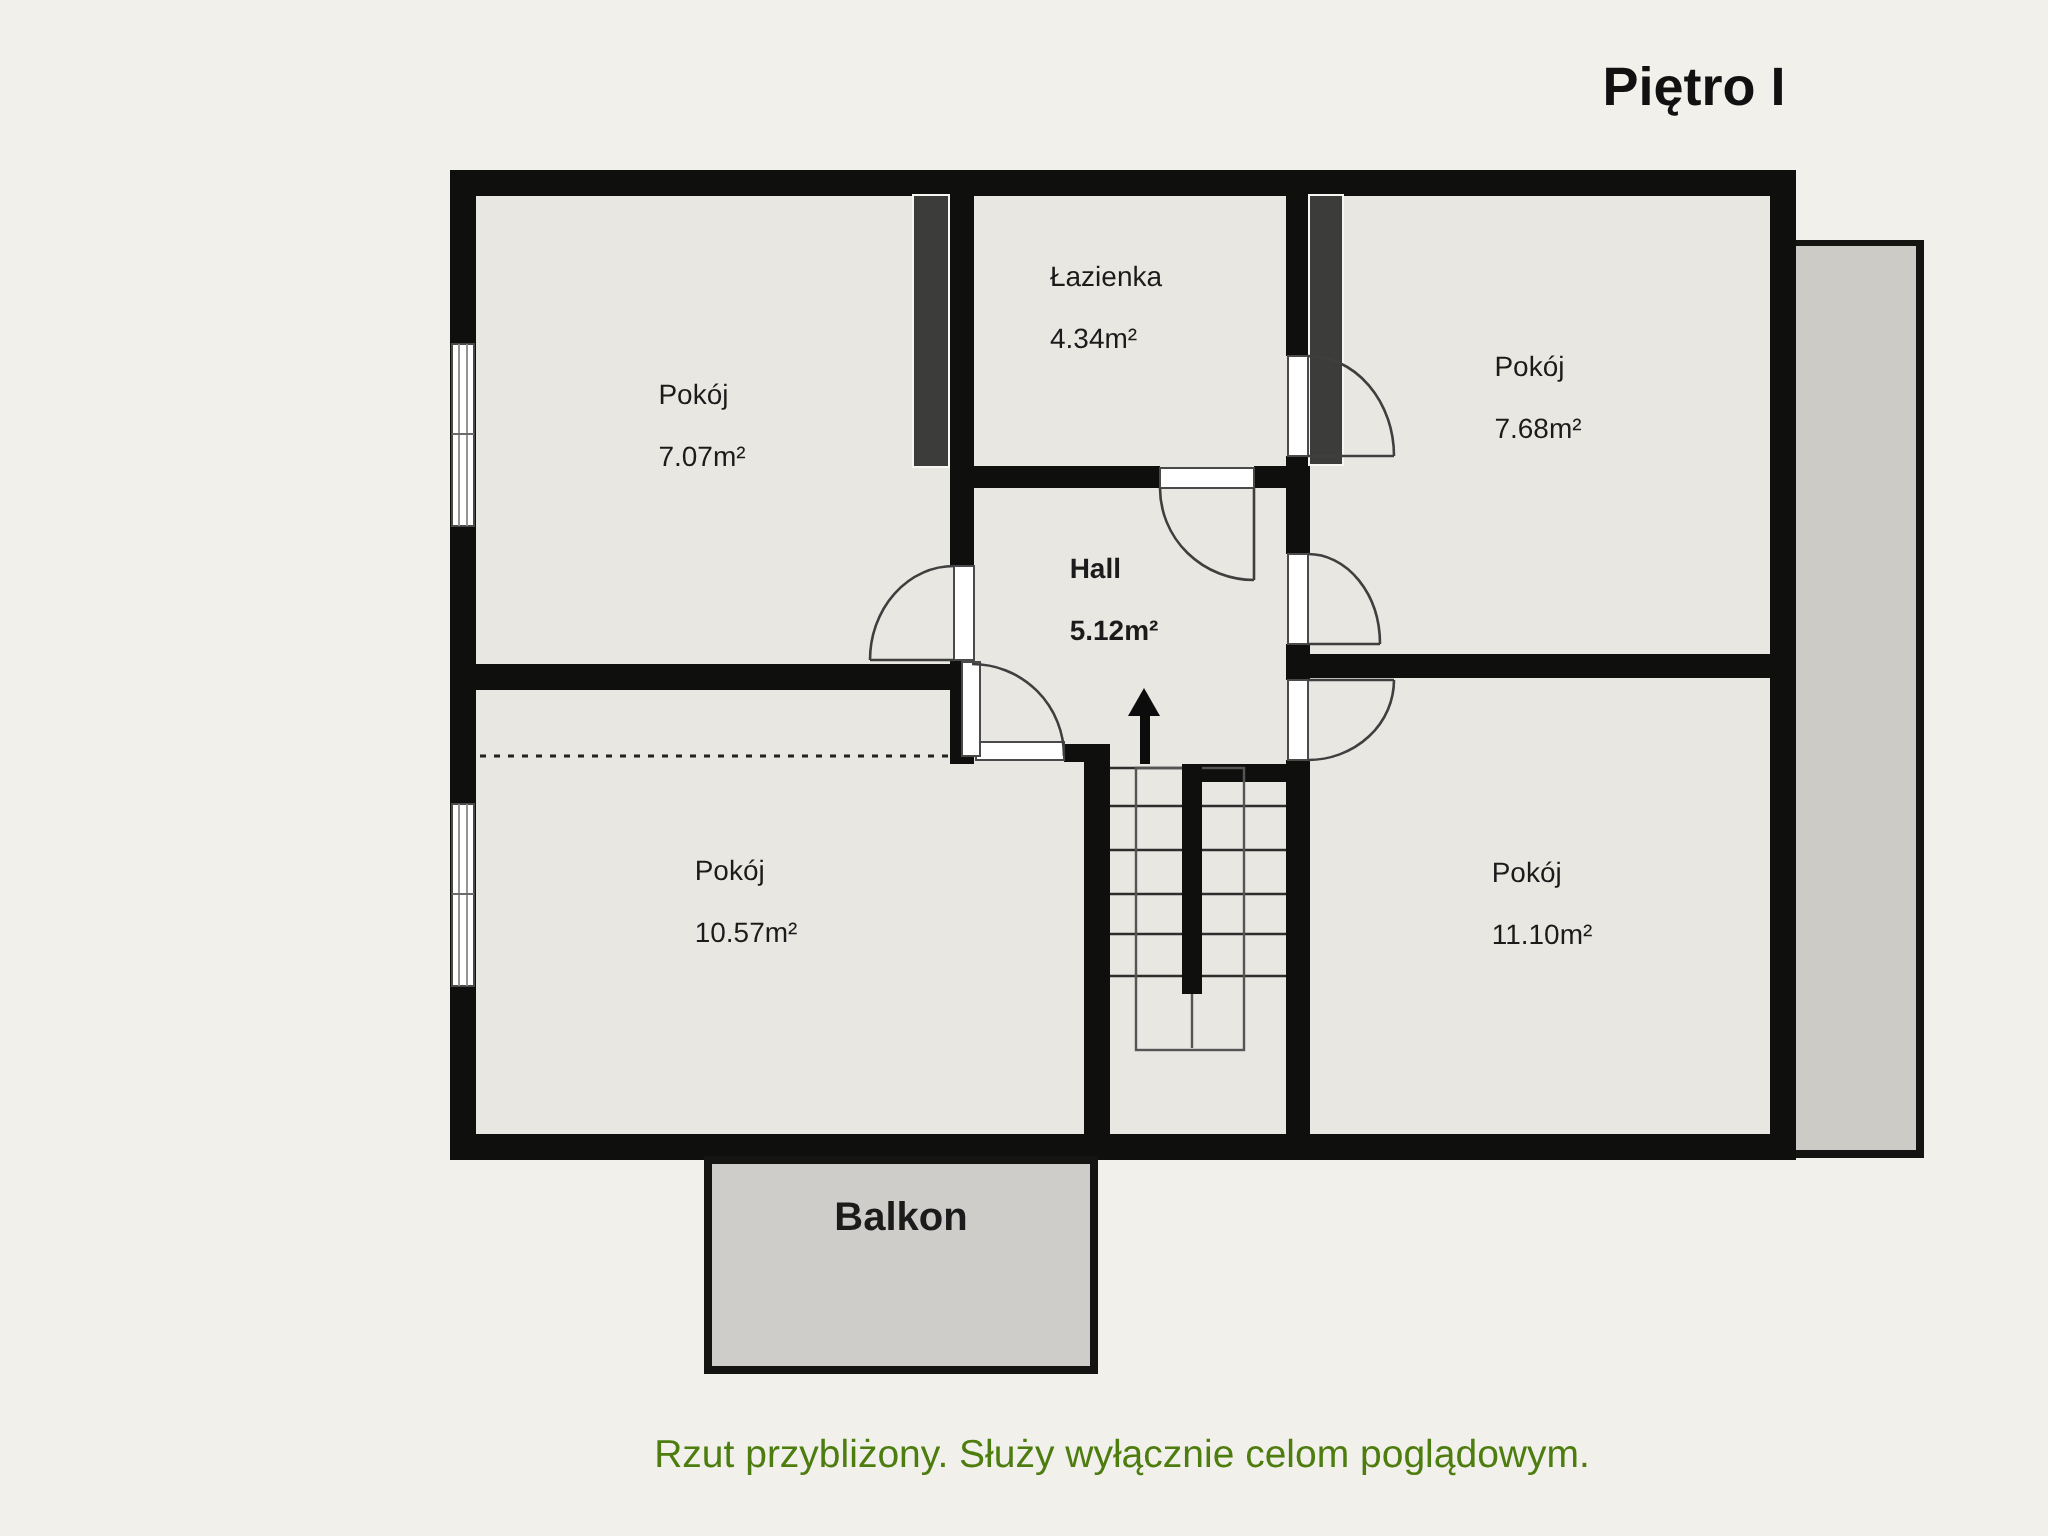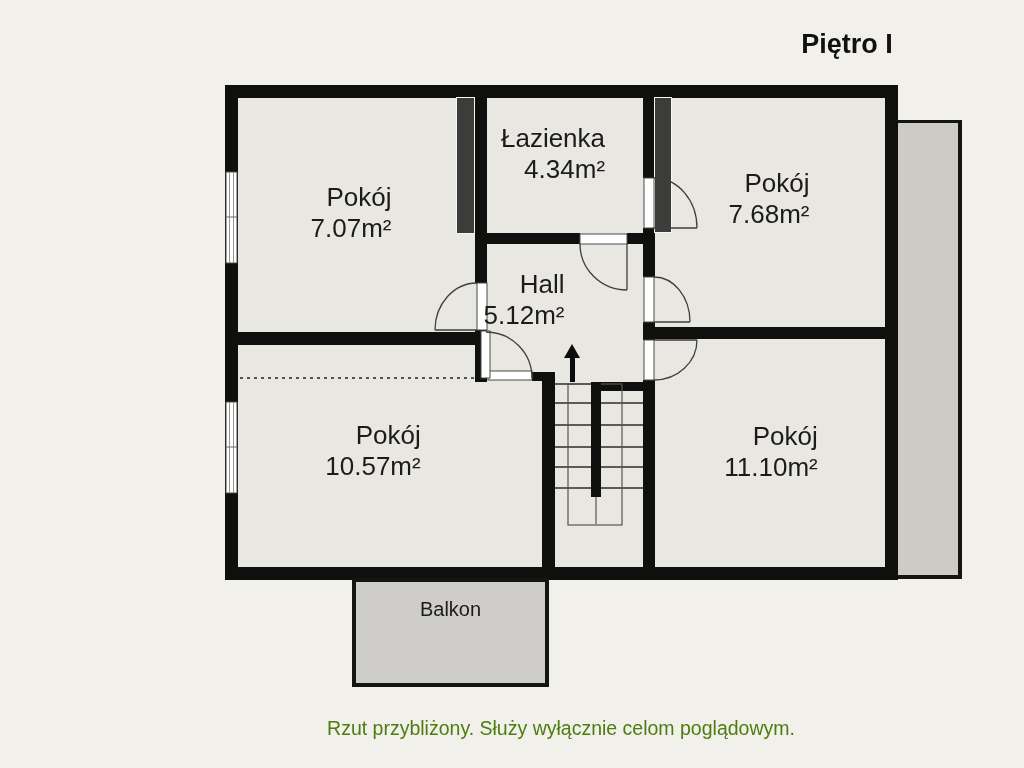--- a/index.html
+++ b/index.html
@@ -7,22 +7,22 @@
   .canvas{position:relative;width:1024px;height:768px;background:#f2f0eb;overflow:hidden;padding-left:24px;}
   .interior{position:absolute;left:238px;top:98px;width:647px;height:470px;background:#e9e7e1;}
   .w{position:absolute;background:#0f0f0d;}
   .duct{position:absolute;background:#3c3c3a;outline:1px solid #f7f6f2;}
   .svgov{position:absolute;left:0;top:0;width:1024px;height:768px;}
   .terrace{position:absolute;left:898px;top:120px;width:60px;height:452px;background:#cccbc6;
            border-top:3px solid #141412;border-right:4px solid #141412;border-bottom:4px solid #141412;
            box-sizing:content-box;}
   .balcony{position:absolute;left:352px;top:578px;width:197px;height:109px;background:#cecdc9;
            border:4px solid #141412;box-sizing:border-box;text-align:center;padding-top:16px;
-           font-size:20px;color:#1b1b1b;}
-  .rlabel{position:absolute;transform:translate(-50%,-50%);text-align:right;font-size:26px;
+           font-size:20px;color:#1b1b1b;font-weight:bold;}
+  .rlabel{position:absolute;transform:translate(-50%,-50%);text-align:left;font-size:14px;
           line-height:31px;color:#1b1b1b;white-space:nowrap;}
   .title{position:absolute;left:847px;top:44px;transform:translate(-50%,-50%);font-size:27px;
          font-weight:bold;color:#111;white-space:nowrap;}
   .caption{position:absolute;left:561px;top:728px;transform:translate(-50%,-50%);font-size:19.5px;
            color:#4d7c0f;white-space:nowrap;}
   .arrow{position:absolute;left:564px;top:344px;width:16px;}
   .arrow .head{width:0;height:0;border-left:8px solid transparent;border-right:8px solid transparent;
                border-bottom:14px solid #0c0c0c;}
   .arrow .shaft{width:5px;height:24px;background:#0c0c0c;margin:0 auto;}
 </style>
@@ -124,21 +124,21 @@
     <div>7.07m²</div>
   </div>
   <div class="rlabel" style="left:553px;top:154px;">
     <div>Łazienka</div>
     <div>4.34m²</div>
   </div>
   <div class="rlabel" style="left:769px;top:199px;">
     <div>Pokój</div>
     <div>7.68m²</div>
   </div>
-  <div class="rlabel" style="left:524px;top:300px;">
+  <div class="rlabel" style="left:557px;top:300px;font-weight:bold;">
     <div>Hall</div>
     <div>5.12m²</div>
   </div>
   <div class="rlabel" style="left:373px;top:451px;">
     <div>Pokój</div>
     <div>10.57m²</div>
   </div>
   <div class="rlabel" style="left:771px;top:452px;">
     <div>Pokój</div>
     <div>11.10m²</div>

